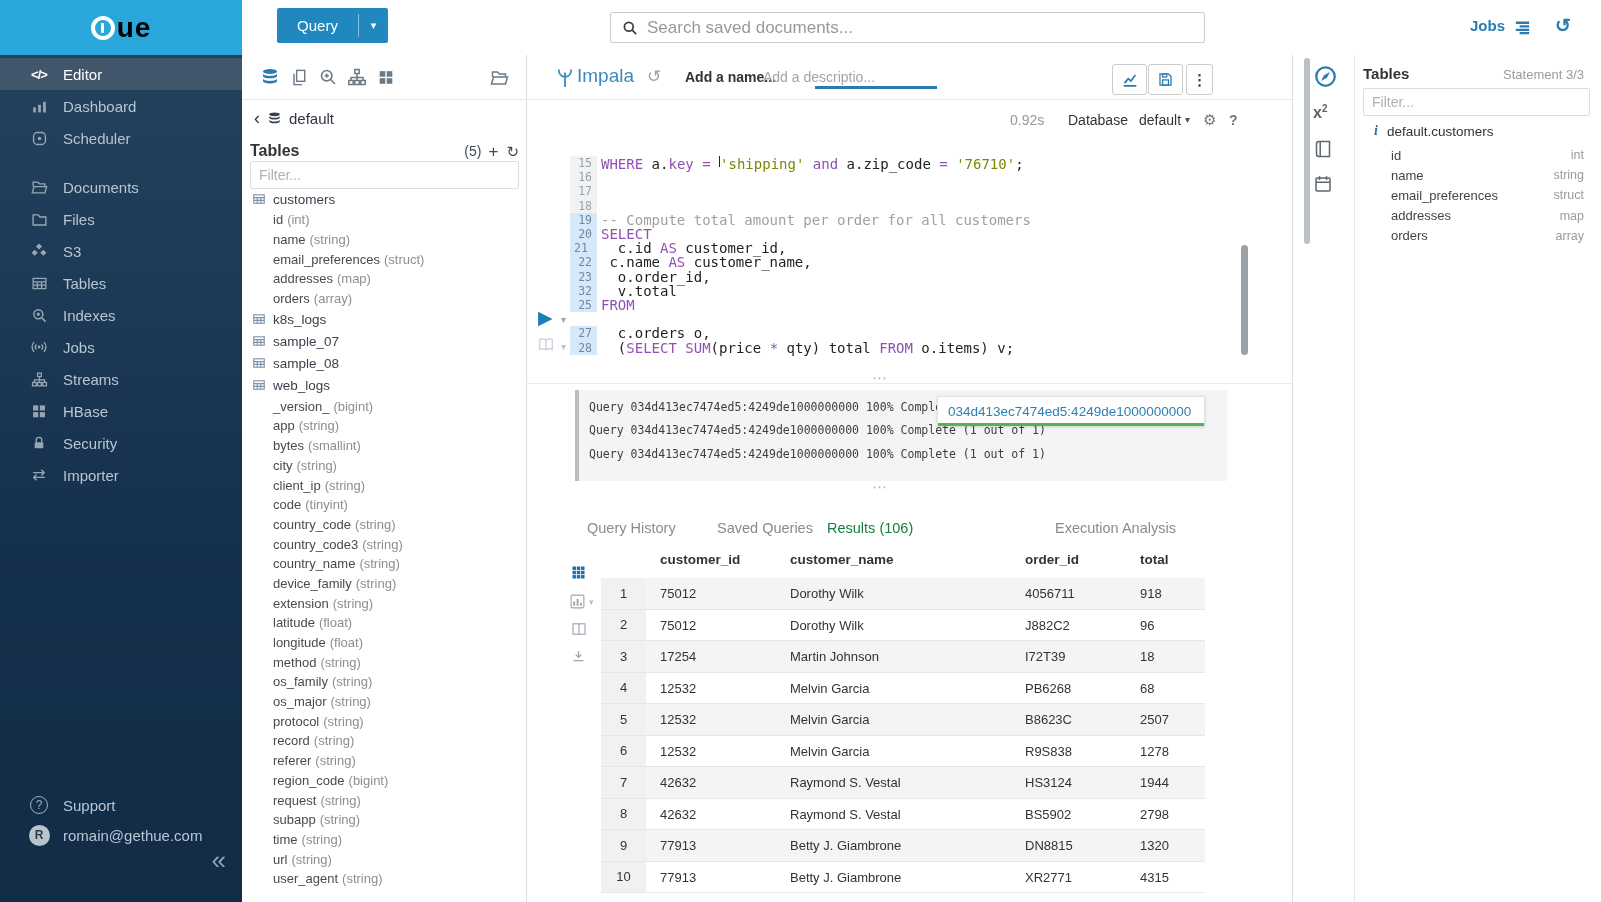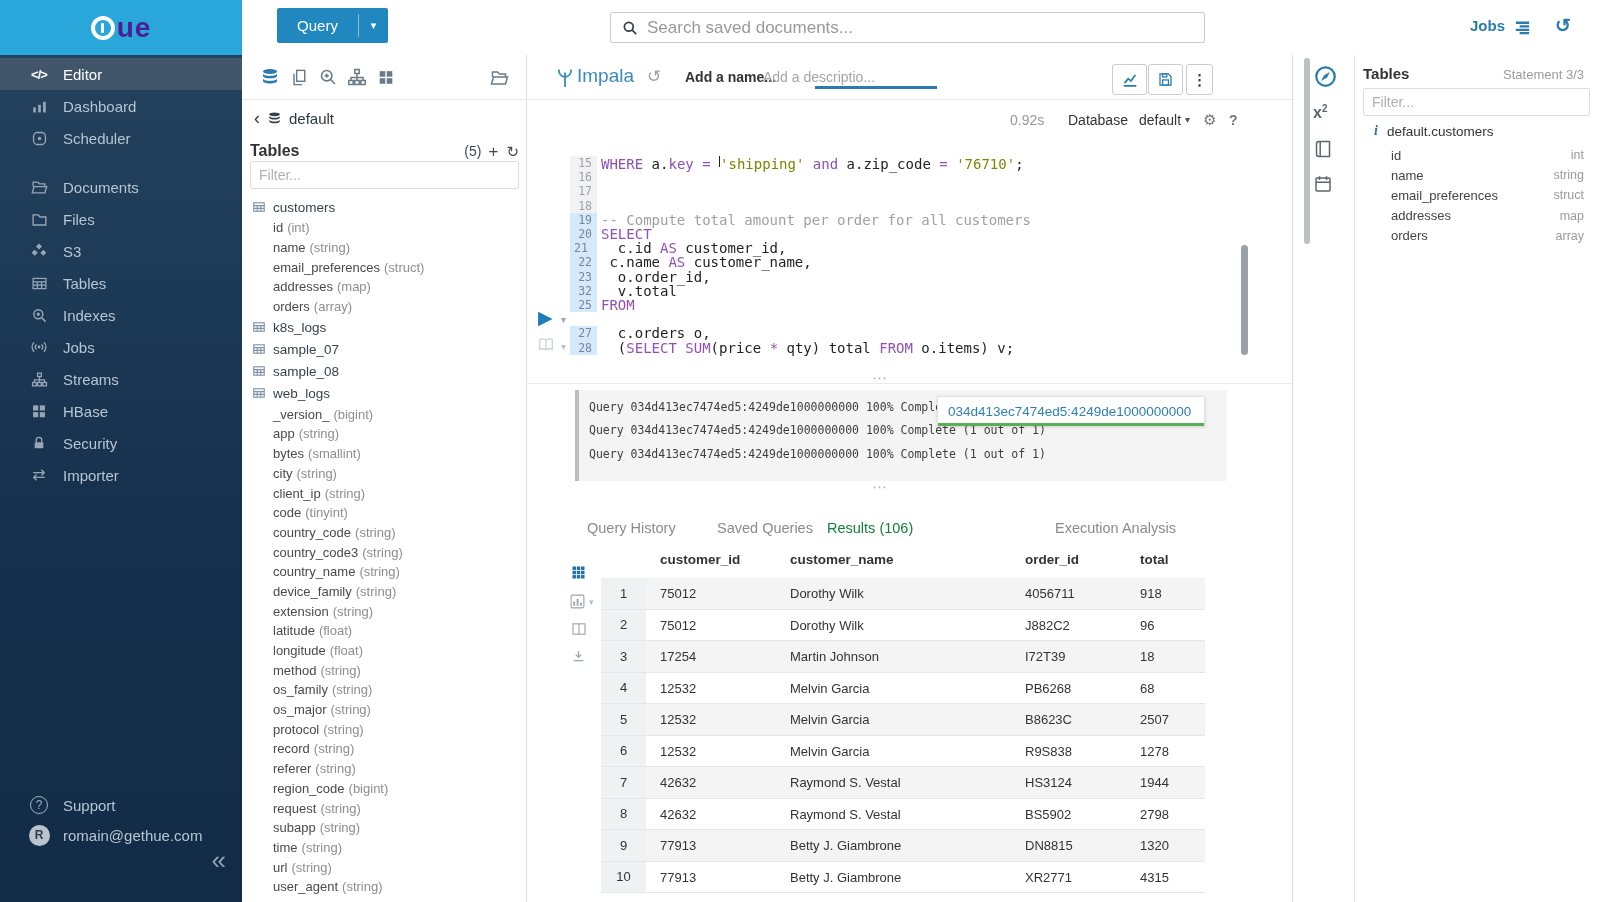--- a/index.html
+++ b/index.html
@@ -6,21 +6,21 @@
   body{font-family:"Liberation Sans",sans-serif;-webkit-font-smoothing:antialiased;}
   #root{position:relative;width:1601px;height:902px;overflow:hidden;background:#fff;}
   .abs{position:absolute;}
   svg{display:block;}
   
   #sidebar{left:0;top:0;width:242px;height:902px;background:linear-gradient(180deg,#254460 0%,#15304c 60%,#122c47 100%);}
   #logo-band{left:0;top:0;width:242px;height:55px;background:#2aa7da;display:flex;align-items:center;justify-content:center;}
   .hue-logo{display:flex;align-items:center;gap:2px;}
   .hue-ring{width:24px;height:24px;border:4px solid #fff;border-radius:50%;box-sizing:border-box;display:flex;align-items:center;justify-content:center;}
   .hue-ring i{display:block;width:3px;height:10px;background:#fff;border-radius:1px;}
-  .hue-ue{color:#4c1d95;font-size:28px;font-weight:bold;letter-spacing:1px;line-height:1;}
+  .hue-ue{color:#000000;font-size:28px;font-weight:bold;letter-spacing:1px;line-height:1;}
   #nav{left:0;top:58px;width:242px;}
   .nav-item{display:flex;align-items:center;height:32px;padding-left:28px;color:#b9c5d1;font-size:15px;cursor:pointer;}
   .nav-item .nicon{width:22px;margin-right:13px;color:#97a6b4;display:flex;justify-content:center;font-size:14px;}
   .nav-item.active{background:#41566b;color:#fff;}
   .nav-item.active .nicon{color:#fff;}
   .nav-gap{height:17px;}
   .code-glyph{font-weight:bold;font-size:13px;letter-spacing:-1px;}
   #side-footer{left:0;top:790px;width:242px;}
   .foot-row{display:flex;align-items:center;height:30px;padding-left:28px;color:#b9c5d1;font-size:15px;cursor:pointer;}
   .foot-icn{width:22px;margin-right:13px;display:flex;justify-content:center;}
@@ -50,21 +50,21 @@
   #la-breadcrumb .dbname{font-size:15px;color:#2f3640;font-weight:500;cursor:pointer;}
   #la-tables-row{left:8px;top:86px;width:269px;height:20px;display:flex;align-items:center;}
   #la-tables-row .ttl{font-size:16px;font-weight:bold;color:#333;}
   #la-tables-row .flex1{flex:1;}
   #la-tables-row .cnt{font-size:14px;color:#3f4c58;margin-right:7px;}
   #la-tables-row .plus{font-size:17px;color:#3f4c58;margin-right:8px;cursor:pointer;line-height:1;}
   #la-tables-row .refresh{font-size:15px;color:#3f4c58;cursor:pointer;line-height:1;}
   .filter-input{border:1px solid #ddd;border-radius:2px;height:28px;box-sizing:border-box;font-size:14px;color:#444;padding:0 8px;width:100%;font-family:"Liberation Sans",sans-serif;outline:none;background:#fff;}
   .filter-input::placeholder{color:#b0b0b0;}
   #la-filter-wrap{left:8px;top:106px;width:269px;}
-  #la-tree{left:0;top:141px;width:310px;height:702px;overflow:hidden;}
+  #la-tree{left:0;top:133px;width:310px;height:702px;overflow:hidden;}
   .tree-table{display:flex;align-items:center;height:22px;padding-left:10px;cursor:pointer;}
   .tree-table .ticon{color:#7e93a7;margin-right:7px;display:flex;}
   .tree-table .tname{font-size:13.5px;color:#39424c;}
   .tree-col{display:flex;align-items:center;height:19.7px;padding-left:31px;cursor:pointer;font-size:13px;color:#4a4a4a;white-space:nowrap;}
   .tree-col .ctype{color:#8e8e8e;margin-left:4px;}
   
   #editor-col{left:527px;top:55px;width:765px;height:847px;background:#fff;border-right:1px solid:#ddd;}
   #ed-header{left:0;top:0;width:765px;height:45px;border-bottom:1px solid #e8e8e8;box-sizing:border-box;}
   #engine-icon{left:26px;top:10px;color:#3a8bbf;}
   #engine-name{left:50px;top:10px;font-size:19px;color:#3a8bbf;}

